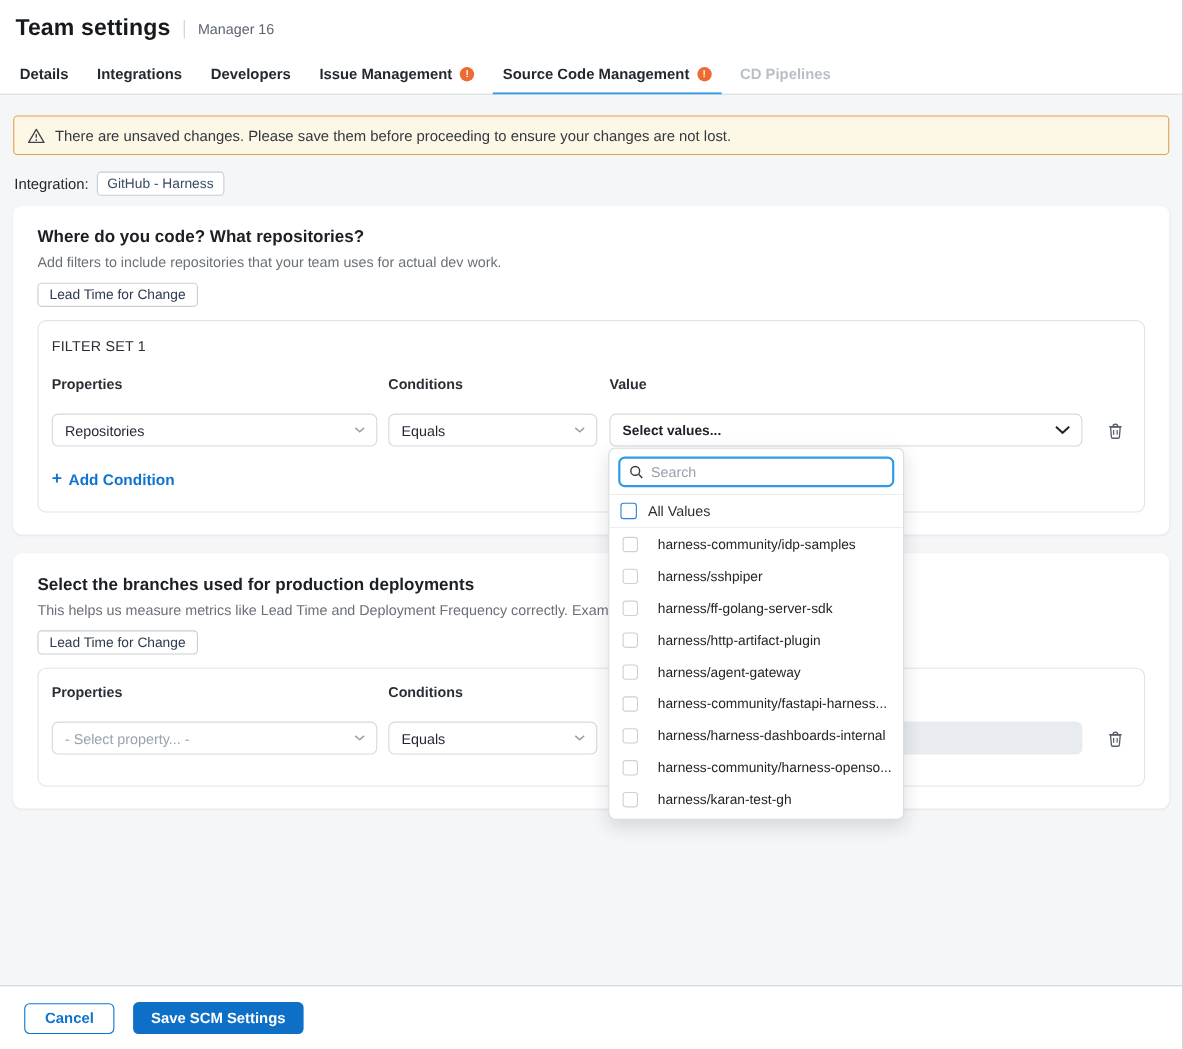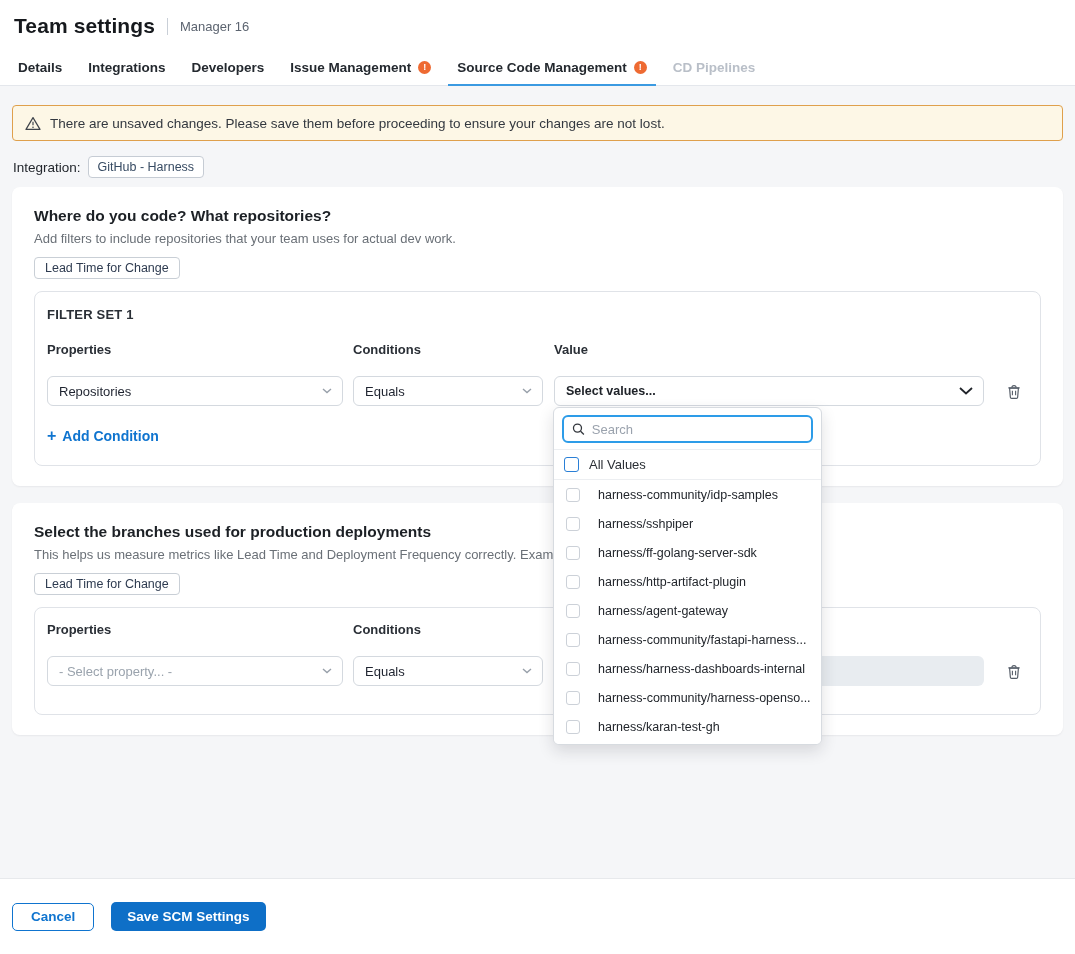--- a/index.html
+++ b/index.html
@@ -33,21 +33,21 @@
   .integration-row { display:flex; align-items:center; gap:7px; margin:15px 1px 9px; }
   .integration-label { font-size:13.5px; color:#23272d; }
   .integration-chip { display:inline-block; padding:3px 9px; border:1px solid #c6ccd4; border-radius:4px; background:#fff; font-size:12.5px; color:#374b63; cursor:pointer; }
 
   .card { background:#fff; border-radius:8px; box-shadow:0 1px 2px rgba(20,25,35,.06); padding:20px 22px 20px; margin-bottom:17px; }
   .card-title { font-size:15.5px; font-weight:700; color:#1c2025; margin-bottom:6px; }
   .card-desc { font-size:13px; color:#6a7077; margin-bottom:11px; white-space:nowrap; overflow:hidden; }
   .metric-chip { display:inline-block; padding:3px 10px; border:1px solid #c9cfd6; border-radius:4px; font-size:12.5px; color:#2e3b50; background:#fff; }
 
   .filter-box { margin-top:12px; border:1px solid #e0e3e8; border-radius:8px; padding:15px 12px 20px; }
-  .filter-set-label { font-size:13px; font-weight:700; color:#2a2f36; letter-spacing:.2px; margin-bottom:20px; }
+  .filter-set-label { font-size:13px; font-weight:400; color:#2a2f36; letter-spacing:.2px; margin-bottom:20px; }
   .row { display:flex; align-items:center; }
   .row.headers { margin-bottom:19px; }
   .hdr { font-size:13px; font-weight:700; color:#2a2f36; }
   .w-prop { width:296px; margin-right:10px; }
   .w-cond { width:190px; margin-right:11px; }
   .w-val  { width:430px; }
 
   .select { display:flex; align-items:center; justify-content:space-between; height:30px; padding:0 10px 0 11px; border:1px solid #d4d9df; border-radius:6px; background:#fff; font-size:13px; color:#1f2430; cursor:pointer; }
   .select .ph { color:#9aa3ad; }
   .select-values { font-weight:600; font-size:12.5px; color:#20242a;gap:38px; }
@@ -62,21 +62,21 @@
   .search-wrap { padding:7px 8px 6px; border-bottom:1px solid #eceef1; }
   .search-box { display:flex; align-items:center; gap:7px; height:28px; padding:0 8px; border:2px solid var(--focus_ring,#2d9ce8); border-radius:6px; background:#fff; }
   .search-box input { border:none; outline:none; width:100%; font-size:13px; color:#23272e; font-family:inherit; background:transparent; }
   .search-box input::placeholder { color:#9aa2ad; }
   .opt { display:flex; align-items:center; gap:18px; height:29px; padding:0 10px 0 12px; font-size:12.5px; color:#22262c; cursor:pointer; background:#fff; }
   .opt.all-values { height:30px; gap:10px; padding-left:10px; font-size:13px; color:#2b2f35; border-bottom:1px solid #eceef1; }
   .cb { flex:none; width:14px; height:14px; border:1px solid #ccd1d8; border-radius:3px; background:#fff; }
   .cb-focus { width:15px; height:15px; border:1.5px solid #2a7fd6; }
 
   
-  .footer { height:76px; background:#fff; border-top:1px solid #e7e9ec; display:flex; align-items:center; padding:0 12px; gap:17px; }
+  .footer { height:58px; background:#fff; border-top:1px solid #e7e9ec; display:flex; align-items:center; padding:0 22px; gap:17px; }
   .btn-cancel { height:28px; padding:0 18px; background:#fff; border:1.5px solid var(--accent,#0f74cf); border-radius:5px; color:var(--accent,#0f74cf); font-size:13.5px; font-weight:700; font-family:inherit; cursor:pointer; }
   .btn-save { height:29px; padding:0 16px; background:var(--save_button_bg,#0e6fc7); border:none; border-radius:5px; color:#fff; font-size:13.5px; font-weight:700; font-family:inherit; cursor:pointer; }
 </style>
 </head>
 <body>
 
 <div class="page">
 
   <header class="topbar">
     <h1 class="page-title">Team settings</h1>

